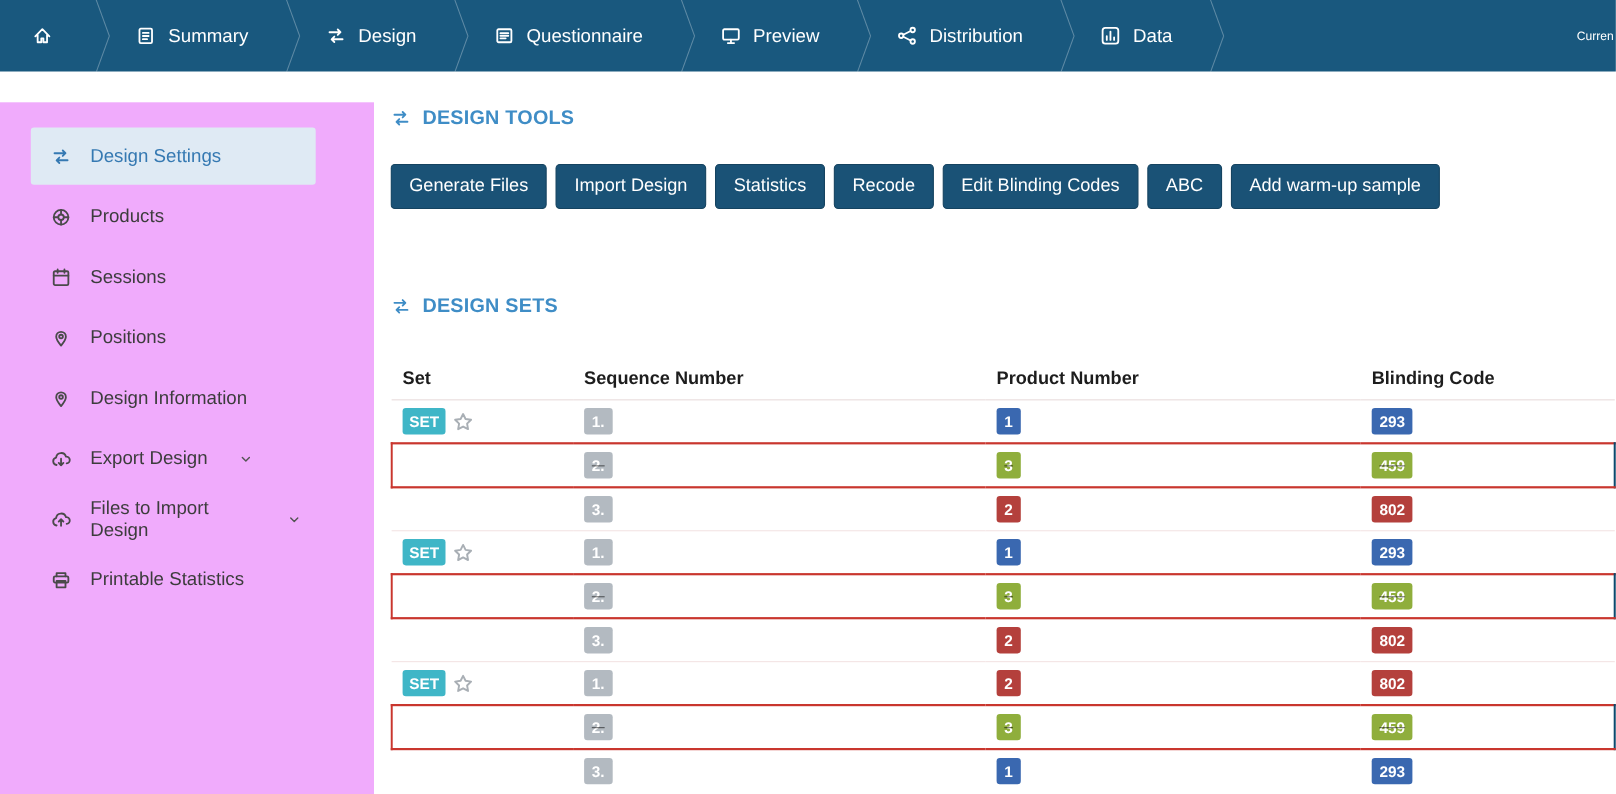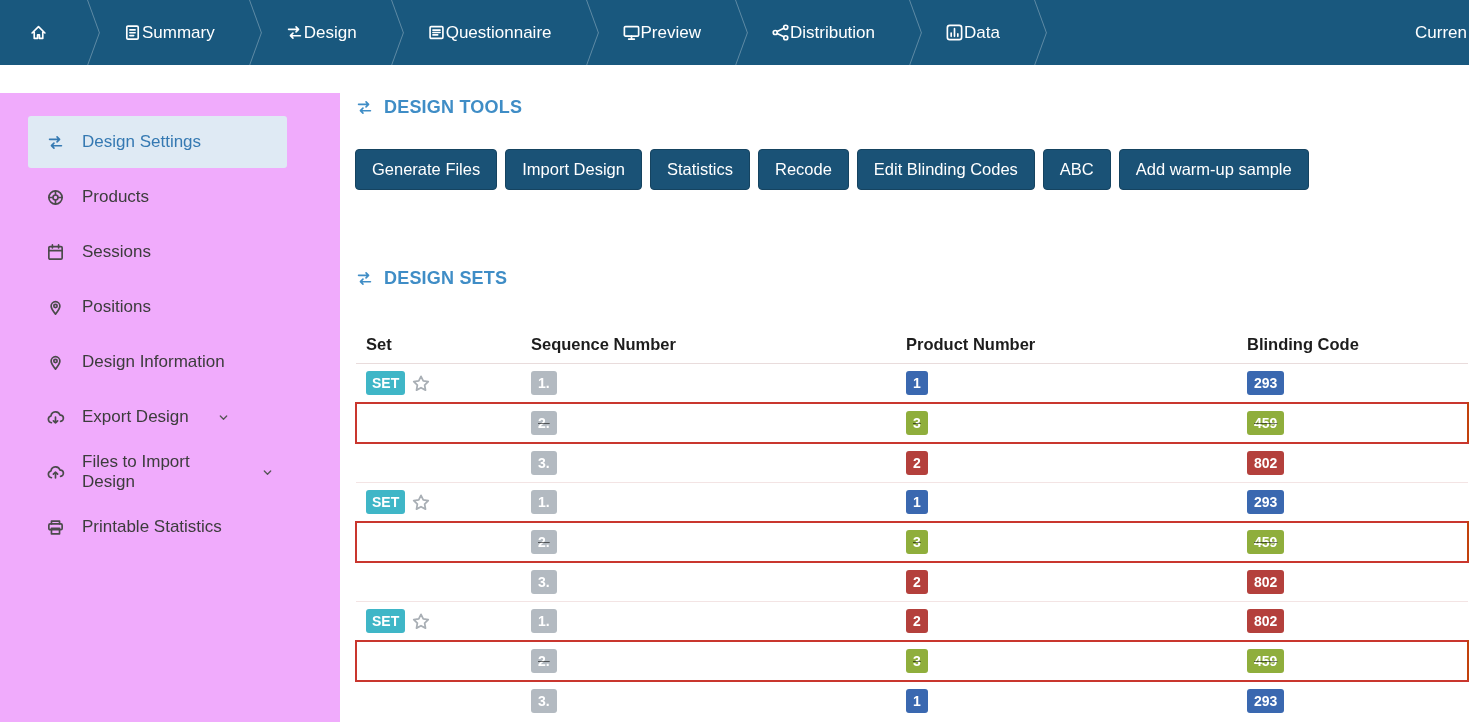--- a/index.html
+++ b/index.html
@@ -3,29 +3,29 @@
 <meta charset="utf-8">
 <style>
   * { margin:0; padding:0; box-sizing:border-box; }
   html,body { width:1469px; height:722px; overflow:hidden; background:#fff;
     font-family:"Liberation Sans", sans-serif; }
   body { position:relative; }
 
   
   .navbar { position:absolute; top:0; left:0; right:0; height:65px; background:#19587e;
     display:flex; align-items:stretch; color:#fff; overflow:hidden; }
-  .nav-item { display:flex; align-items:center; padding:0 24px; font-size:17px; cursor:pointer; white-space:nowrap; }
+  .nav-item { display:flex; align-items:center; gap:11px; padding:0 24px; font-size:17px; cursor:pointer; white-space:nowrap; }
   .nav-item.home { padding:0 29px; }
   .nav-sep { position:relative; width:22px; flex:0 0 22px; }
   .nav-sep::before,.nav-sep::after { content:""; position:absolute; left:10px; width:1px; height:50%;
     background:rgba(255,255,255,.30); }
   .nav-sep::before { top:0; transform:skewX(20deg); transform-origin:top; }
   .nav-sep::after  { top:50%; transform:skewX(-20deg); transform-origin:bottom; }
   .nav-right { position:absolute; right:2px; top:0; height:65px; display:flex; align-items:center;
-    font-size:17px; color:#fff; }
+    font-size:11px; color:#fff; }
   .icon { display:inline-flex; align-items:center; }
 
   
   .sidebar { position:absolute; top:65px; left:0; width:340px; bottom:0; background:#f0abfc; padding-top:23px;margin-top:28px; }
   .side-item { width:259px; margin:0 0 3px 28px; height:52px; display:flex; align-items:center; gap:17px;
     padding:0 12px 0 18px; font-size:17px; color:#3c3c3c; border-radius:3px; cursor:pointer; }
   .side-item .icon { color:#4a4a4a; }
   .side-item.active { background:#dfeaf4; color:#3579b2; }
   .side-item.active .icon { color:#3579b2; }
   .side-item .chev { margin-left:10px; color:#555; }
@@ -42,21 +42,21 @@
 
   .sets-title { margin-top:78px;text-align:right; }
 
   table { border-collapse:collapse; width:100%; table-layout:fixed; margin-top:39px; }
   col.c-set { width:165px; } col.c-seq { width:375px; } col.c-prod { width:341px; }
   th { text-align:left; font-size:16.5px; color:#1d1d1d; padding:7px 10px 9px 10px;
     border-bottom:1px solid #e9dcdc; font-weight:700; }
   td { padding:7px 10px; border-top:1px solid #f3e4e4; height:39px; vertical-align:middle; }
   tr.deleted td { border-top:2px solid #c9362e; border-bottom:2px solid #c9362e; }
   tr.deleted td:first-child { border-left:2px solid #c9362e; }
-  tr.deleted td:last-child  { border-right:2px solid #c2410c; }
+  tr.deleted td:last-child  { border-right:2px solid #0c4a6e; }
 
   .badge { display:inline-block; min-width:20px; text-align:center; padding:5px 7px; border-radius:3px;
     color:#fff; font-size:14px; font-weight:700; line-height:1; }
   .set-badge { padding:5px 6px; }
   .star { color:#a9afb5; margin-left:6px; vertical-align:middle; cursor:pointer; }
   tr.deleted .badge { text-decoration:line-through; text-decoration-color:rgba(0,0,0,.55); }
 </style>
 </head>
 <body>
 

